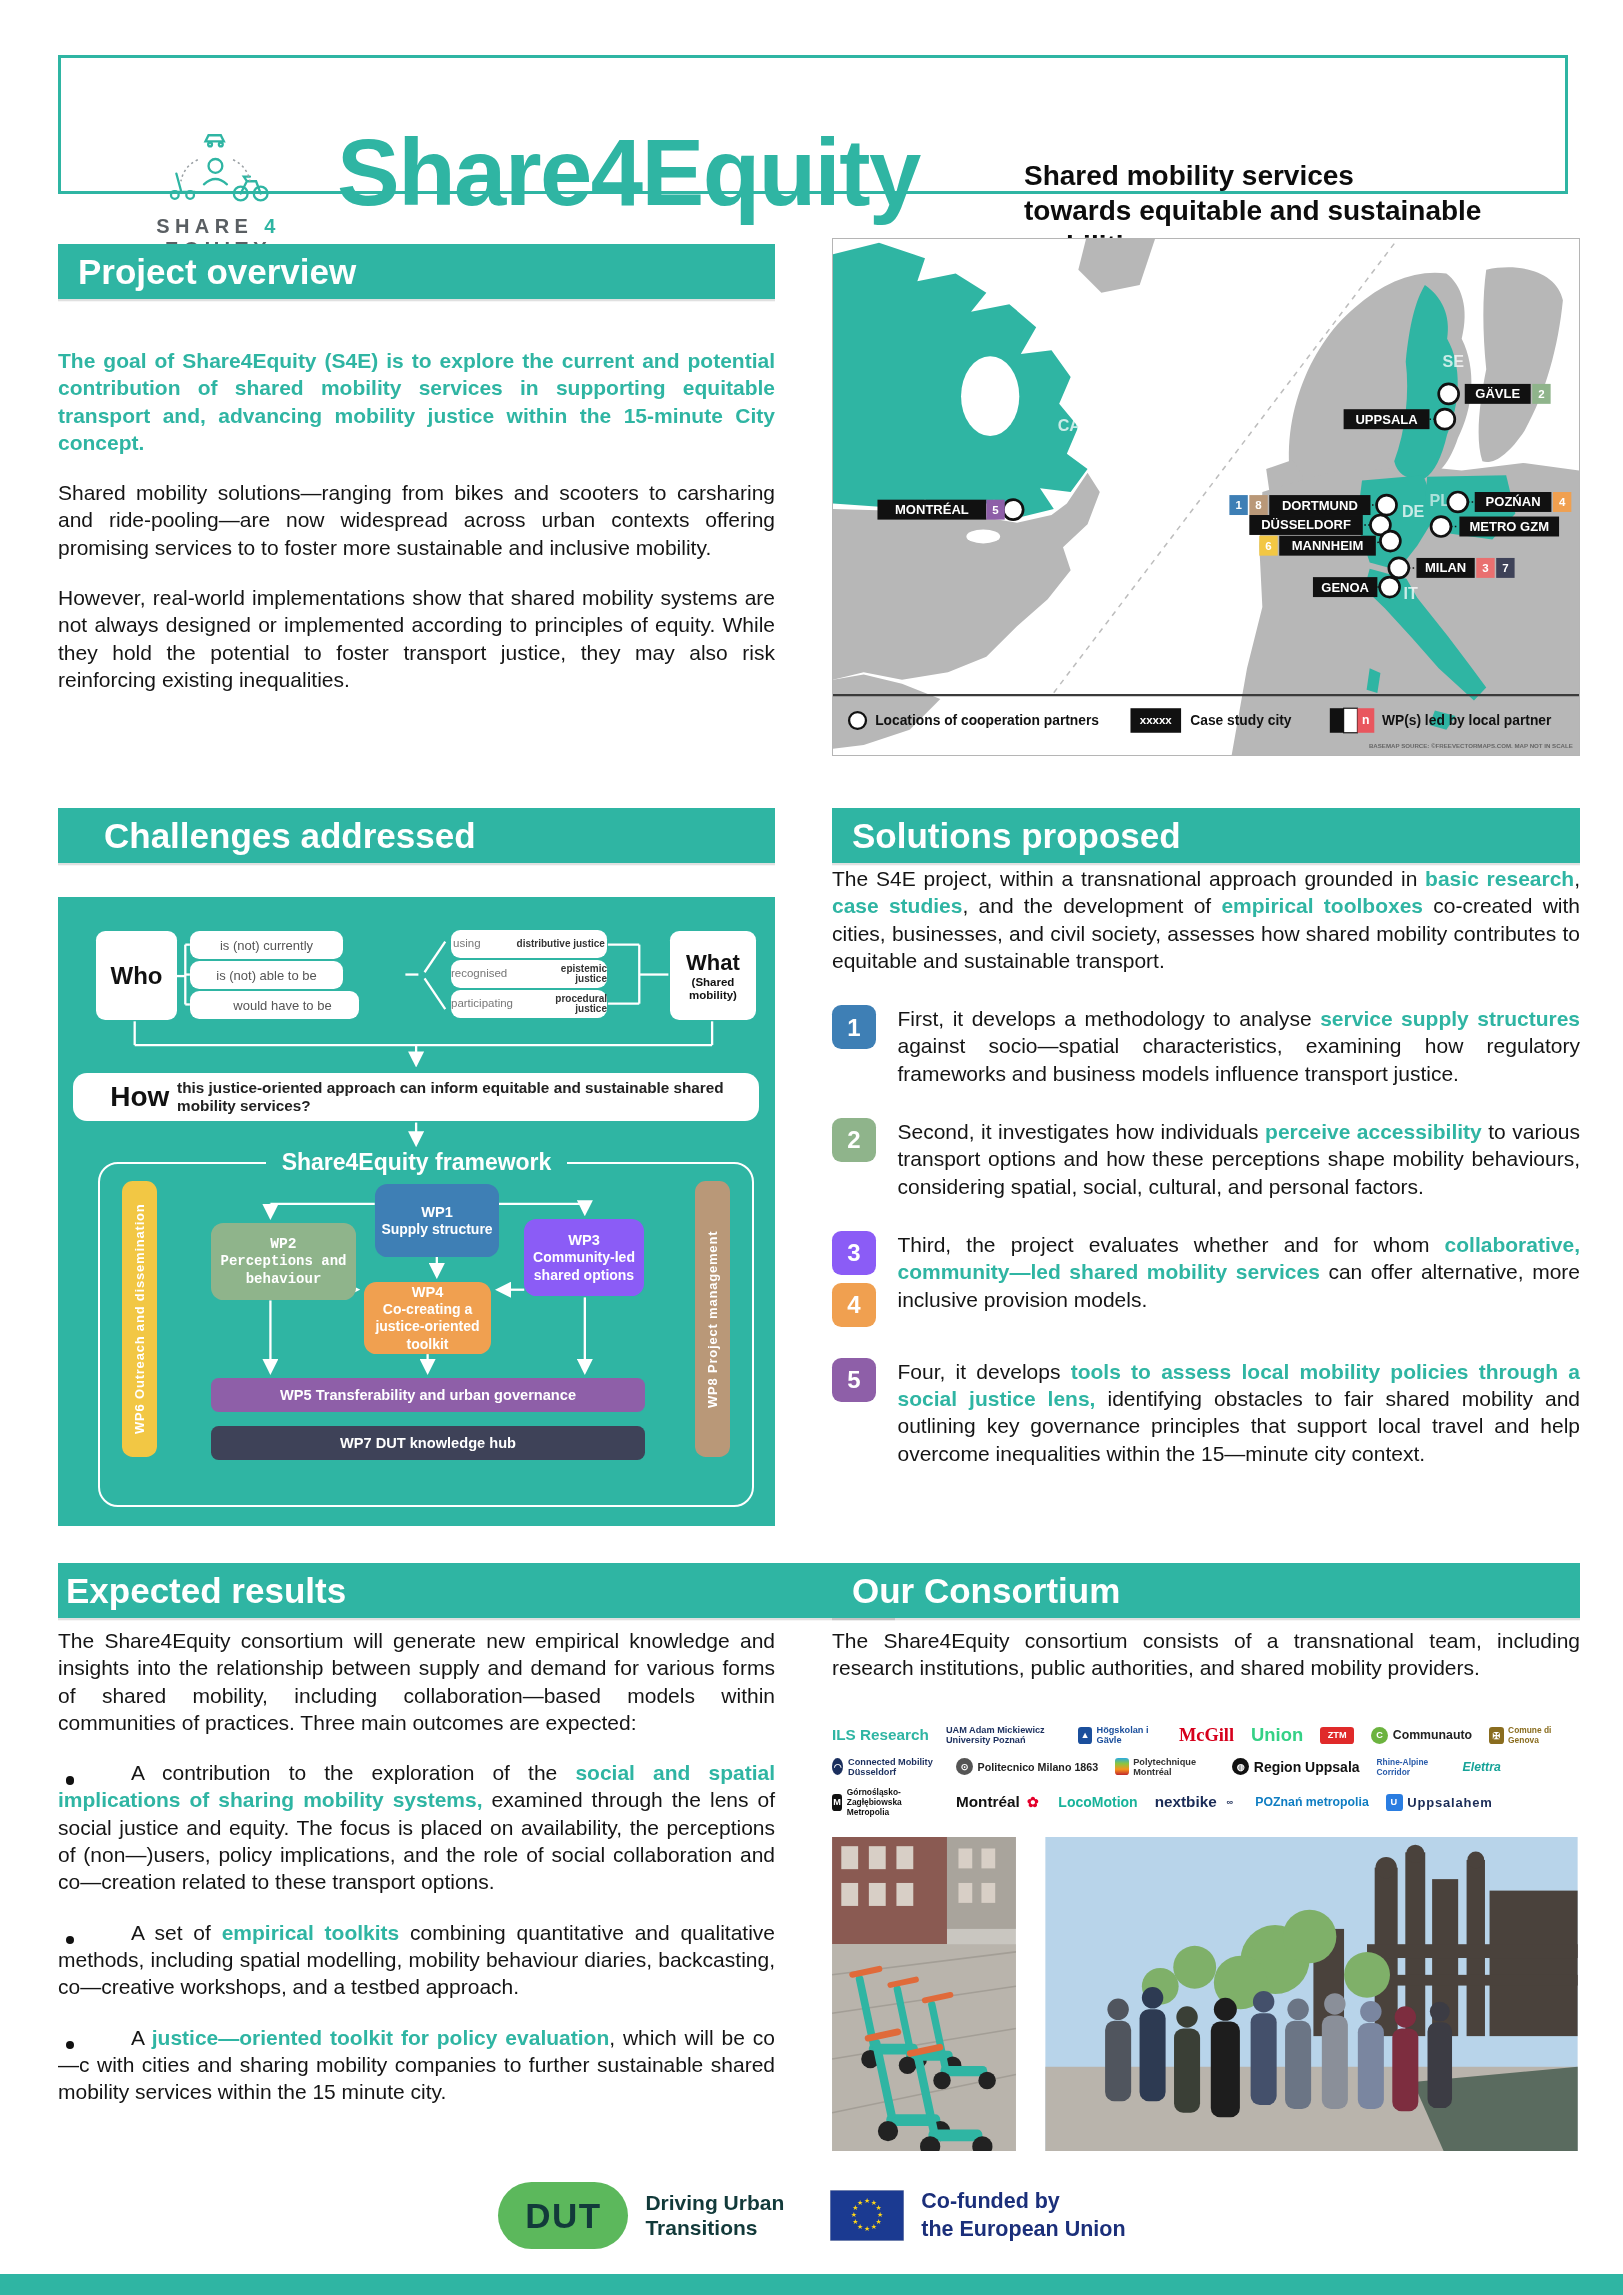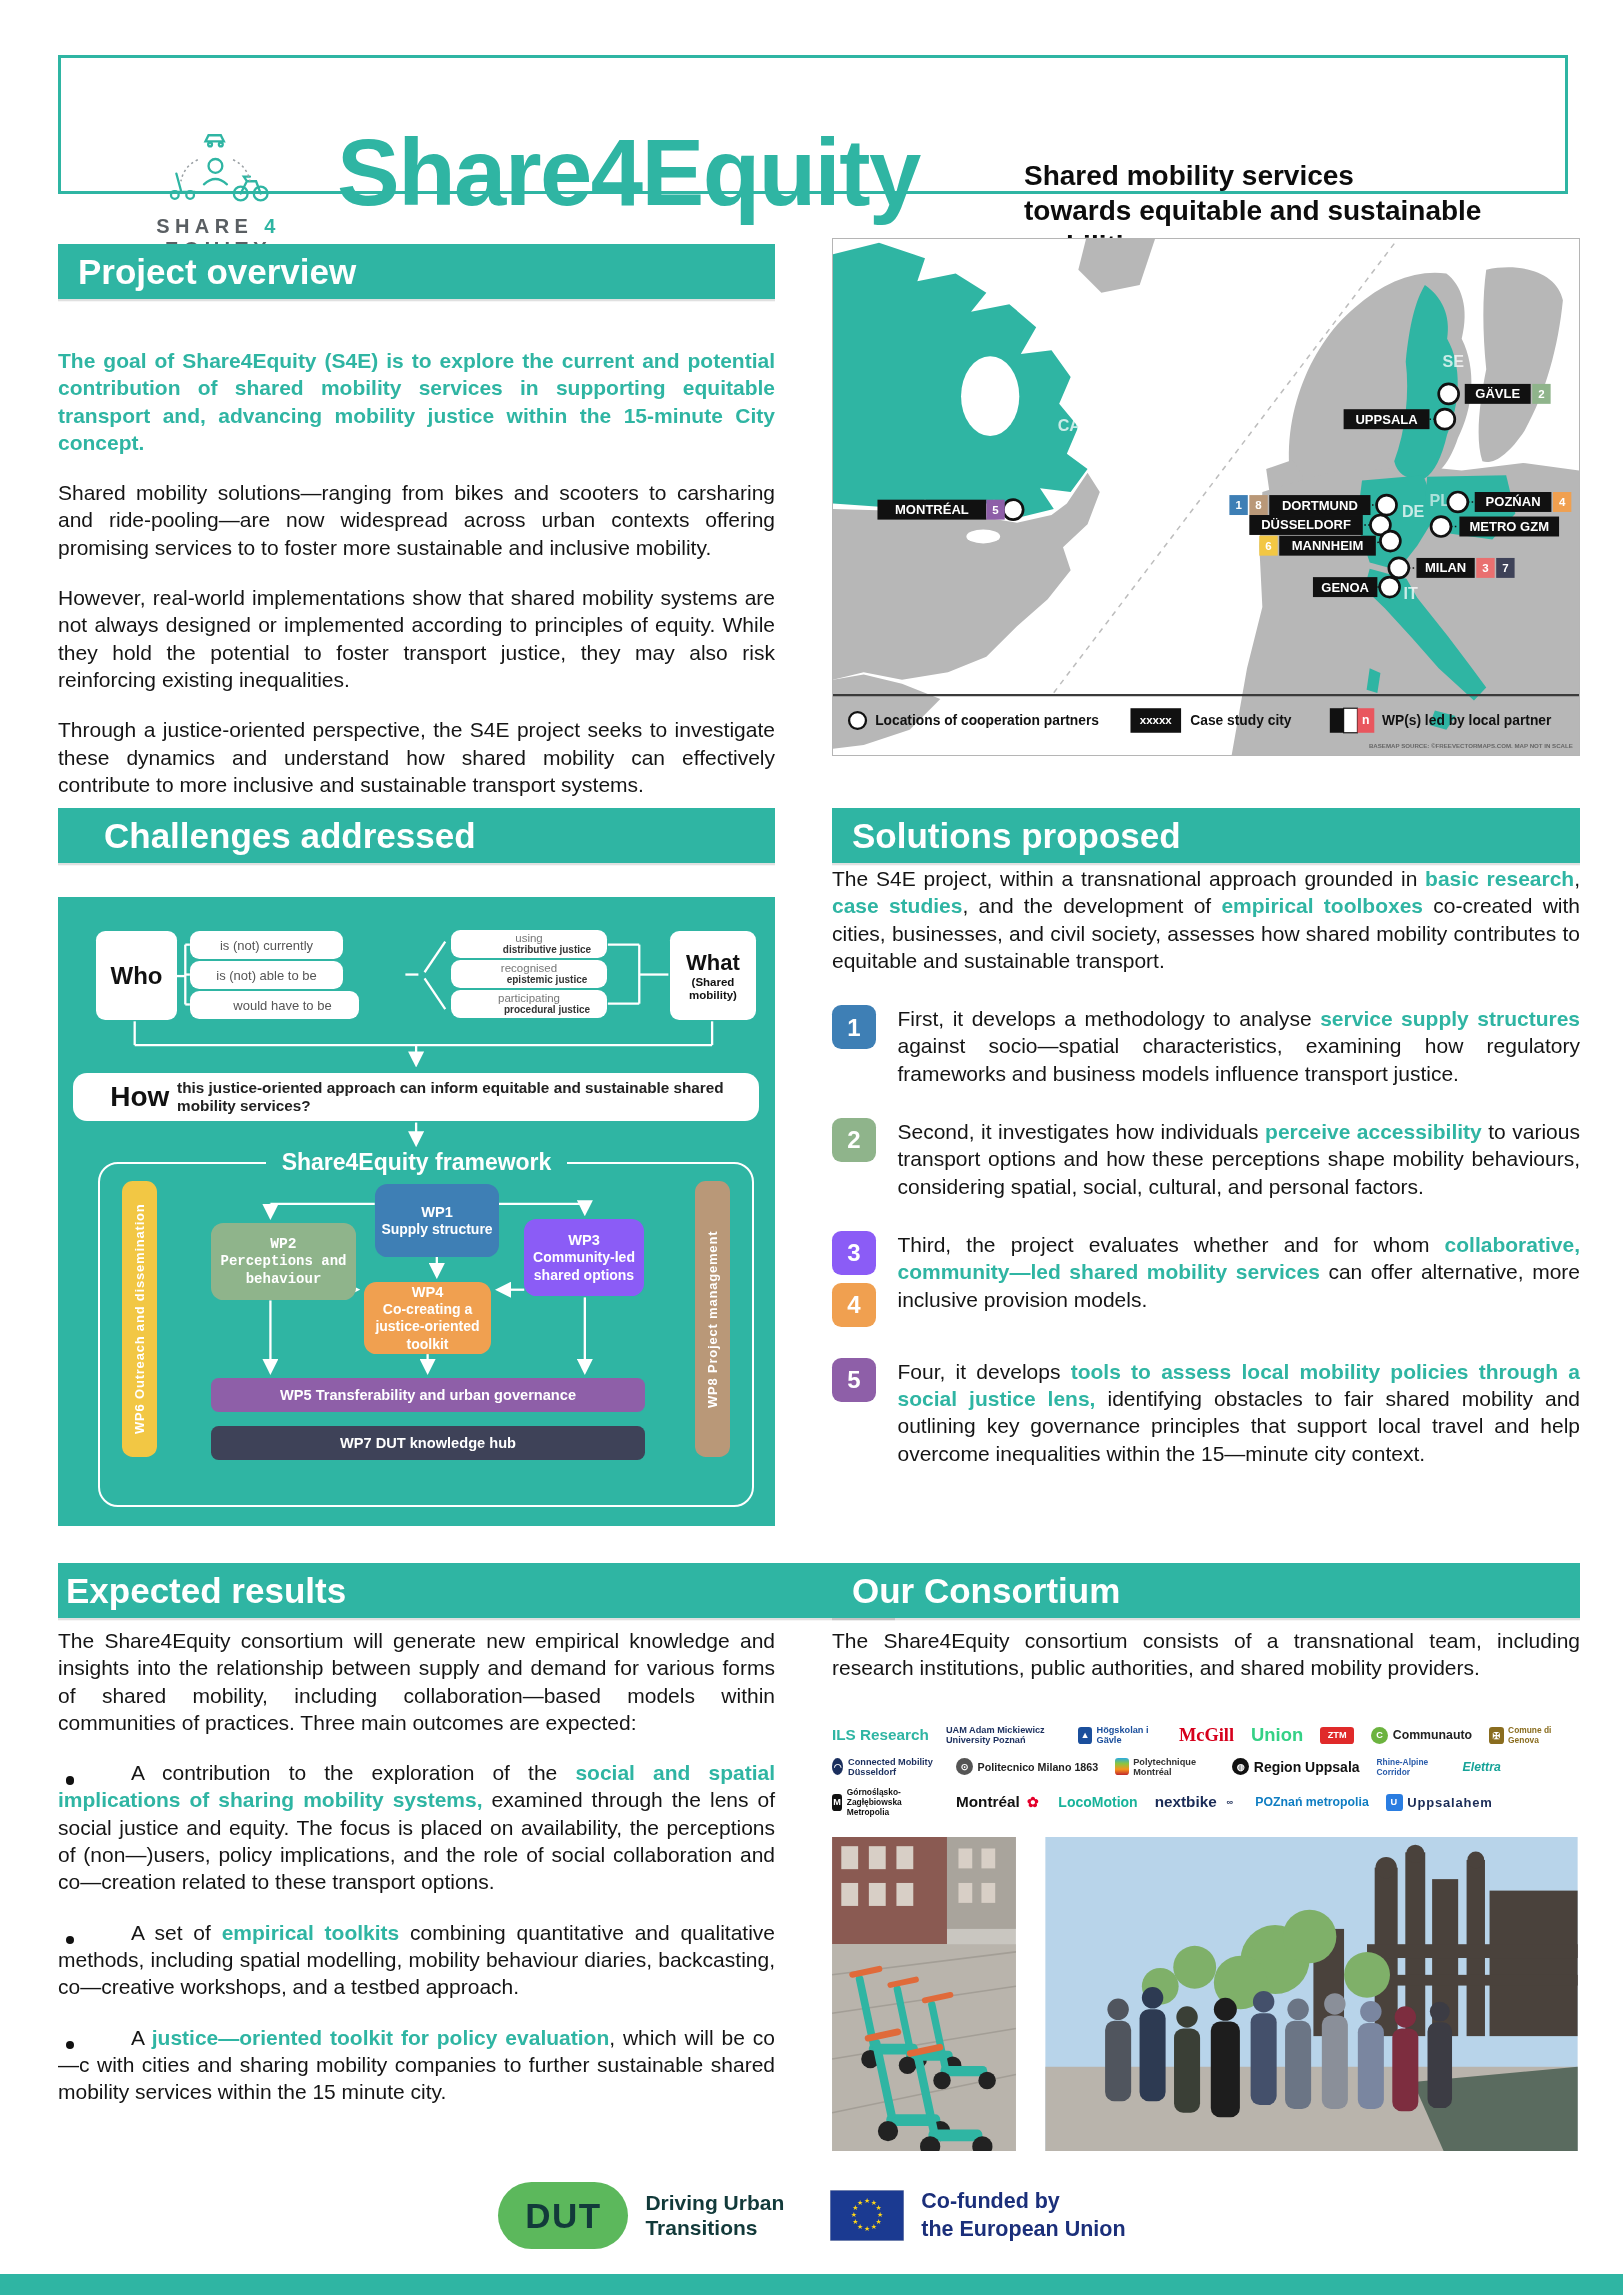--- a/index.html
+++ b/index.html
@@ -53,21 +53,21 @@
 
   
   .chal-panel{left:58px;top:897px;width:717px;height:629px;background:#2FB5A3;}
   .chal-panel .connectors{position:absolute;left:0;top:0;}
   .dbox{position:absolute;background:#fff;border-radius:9.2px;display:flex;align-items:center;justify-content:center;}
   .who{left:38px;top:34px;width:81px;height:89px;font-size:24px;font-weight:bold;color:#111;}
   .what{left:612px;top:34px;width:86px;height:89px;flex-direction:column;font-weight:bold;color:#111;}
   .what .w1{font-size:22px;} .what .w2{font-size:11.5px;line-height:1.1;text-align:center;}
   .cond{left:132px;width:153px;height:28px;font-size:13px;color:#555;}
   .cond.r1{top:34px;} .cond.r2{top:64px;} .cond.r3{top:94px;padding-left:16px;}
-  .jus{left:393px;width:156px;height:28px;flex-direction:column;line-height:1.0;text-align:right;}
+  .jus{left:393px;width:156px;height:28px;flex-direction:row;line-height:1.0;text-align:right;}
   .jus.r1{top:33px;} .jus.r2{top:63px;} .jus.r3{top:93px;}
   .jus .jt{font-size:11.5px;color:#777;} .jus .jb{font-size:10px;font-weight:bold;color:#333;padding-left:36px;}
   .howbar{left:15.3px;top:176px;width:686px;height:48px;border-radius:14px;justify-content:flex-start;padding-left:37px;box-sizing:border-box;}
   .howbar .hl1{font-size:28px;font-weight:800;color:#111;margin-right:7.7px;}
   .howbar .hl2{font-size:15.3px;font-weight:bold;color:#222;}
   .fw-border{position:absolute;left:40px;top:265px;width:652px;height:341px;border:2.3px solid #fff;border-radius:20px;}
   .fw-title{position:absolute;left:0;top:252px;width:100%;text-align:center;}
   .fw-title span{background:#2FB5A3;padding:0 15.3px;font-size:23px;font-weight:bold;color:#fff;}
   .vbar{position:absolute;width:35px;height:276px;top:284px;border-radius:10.7px;color:#fff;font-size:13px;
         font-weight:bold;letter-spacing:0.8px;display:flex;align-items:center;justify-content:center;
@@ -135,21 +135,20 @@
       <div>Shared mobility services</div>
       <div>towards equitable and sustainable mobilities</div>
     </div>
   </div>
 
   <div class="abs banner b-project">Project overview</div>
   <div class="abs bodytext overview-text">
     <p class="intro-teal">The goal of Share4Equity (S4E) is to explore the current and potential contribution of shared mobility services in supporting equitable transport and, advancing mobility justice within the 15-minute City concept.</p>
     <p>Shared mobility solutions—ranging from bikes and scooters to carsharing and ride-pooling—are now widespread across urban contexts offering promising services to to foster more sustainable and inclusive mobility.</p>
     <p>However, real-world implementations show that shared mobility systems are not always designed or implemented according to principles of equity. While they hold the potential to foster transport justice, they may also risk reinforcing existing inequalities.</p>
-    <p>Through a justice-oriented perspective, the S4E project seeks to investigate these dynamics and understand how shared mobility can effectively contribute to more inclusive and sustainable transport systems.</p>
   </div>
 
   <div class="abs map-box">
     <svg width="746" height="516" viewBox="0 0 973 673">
 
       <path fill="#2FB5A3" d="M0,20 L60,5 L120,25 L110,55 L160,45 L200,70 L180,95 L230,85 L265,115 L245,150 L285,145 L310,180 L295,215 L320,245 L305,280 L332,300 L310,330 L270,325 L288,352 L240,364 L210,340 L180,355 L120,340 L70,350 L0,345 Z"></path>
       <ellipse cx="205" cy="205" rx="38" ry="52" fill="#fff"></ellipse>
       <path fill="#B7B7B7" d="M330,0 L420,0 L400,60 L350,70 L320,40 Z"></path>
       <path fill="#B7B7B7" d="M0,352 L70,354 L120,347 L180,360 L240,370 L285,360 L305,345 L332,305 L348,330 L332,372 L300,402 L310,432 L280,470 L240,505 L200,545 L150,565 L90,575 L40,565 L0,575 Z"></path>
       <path fill="#B7B7B7" d="M0,575 L40,568 L90,580 L140,600 L100,640 L40,660 L0,665 Z"></path>

